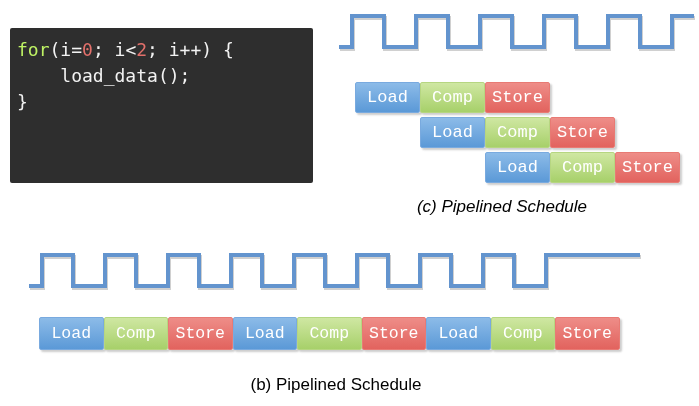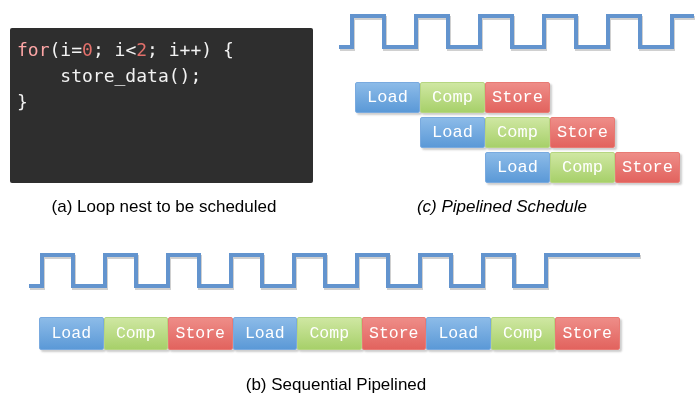--- a/index.html
+++ b/index.html
@@ -11,21 +11,21 @@
 
   
   .code-block{
     position:absolute;left:10px;top:28px;width:303px;height:155px;
     background:#2e2e2e;border-radius:2px;box-sizing:border-box;
     padding:9px 0 0 7px;
     font-family:"DejaVu Sans Mono","Liberation Mono",monospace;
     font-size:18px;line-height:26px;color:#f2f2f2;
   }
   .code-line{white-space:pre;}
-  .tok-kw{color:#fca5a5;}
+  .tok-kw{color:#bef264;}
   .tok-num{color:#e2706b;}
   .tok-pl{color:#f2f2f2;}
 
   
   .caption{
     position:absolute;color:#000;font-size:17px;text-align:center;
     font-family:"Liberation Sans",sans-serif;
   }
   .caption-a{left:10px;top:197px;width:308px;}
   .caption-c{left:340px;top:197px;width:324px;font-style:italic;}
@@ -60,24 +60,23 @@
   .seq-row{position:absolute;left:39px;top:317px;display:flex;}
   .seq-row .block{width:64.5px;height:33px;font-size:16.5px;}
 </style>
 </head>
 <body>
 
 <div class="canvas">
 
   <div class="code-block">
       <div class="code-line"><span class="tok-kw">for</span><span class="tok-pl">(i=</span><span class="tok-num">0</span><span class="tok-pl">; i&lt;</span><span class="tok-num">2</span><span class="tok-pl">; i++) {</span></div>
-      <div class="code-line"><span class="tok-pl">    store_data();</span></div>
+      <div class="code-line"><span class="tok-pl">    load_data();</span></div>
       <div class="code-line"><span class="tok-pl">}</span></div>
     </div>
-  <div class="caption caption-a">(a) Loop nest to be scheduled</div>
 
   <svg class="clock clock-c" viewBox="0 0 358 42">
       <polyline points="1,36 14,36 14,5 46,5 46,36 78,36 78,5 110,5 110,36 142,36 142,5 174,5 174,36 206,36 206,5 238,5 238,36 270,36 270,5 302,5 302,36 334,36 334,5 356,5"></polyline>
     </svg>
   <div class="pipe-row pipe-row-1">
       <div class="block load">Load</div>
       <div class="block comp">Comp</div>
       <div class="block store">Store</div>
     </div>
   <div class="pipe-row pipe-row-2">
@@ -99,15 +98,15 @@
       <div class="block load">Load</div>
       <div class="block comp">Comp</div>
       <div class="block store">Store</div>
       <div class="block load">Load</div>
       <div class="block comp">Comp</div>
       <div class="block store">Store</div>
       <div class="block load">Load</div>
       <div class="block comp">Comp</div>
       <div class="block store">Store</div>
     </div>
-  <div class="caption caption-b">(b) Sequential Pipelined</div>
+  <div class="caption caption-b">(b) Pipelined Schedule</div>
 
 </div>
 
 </body></html>

